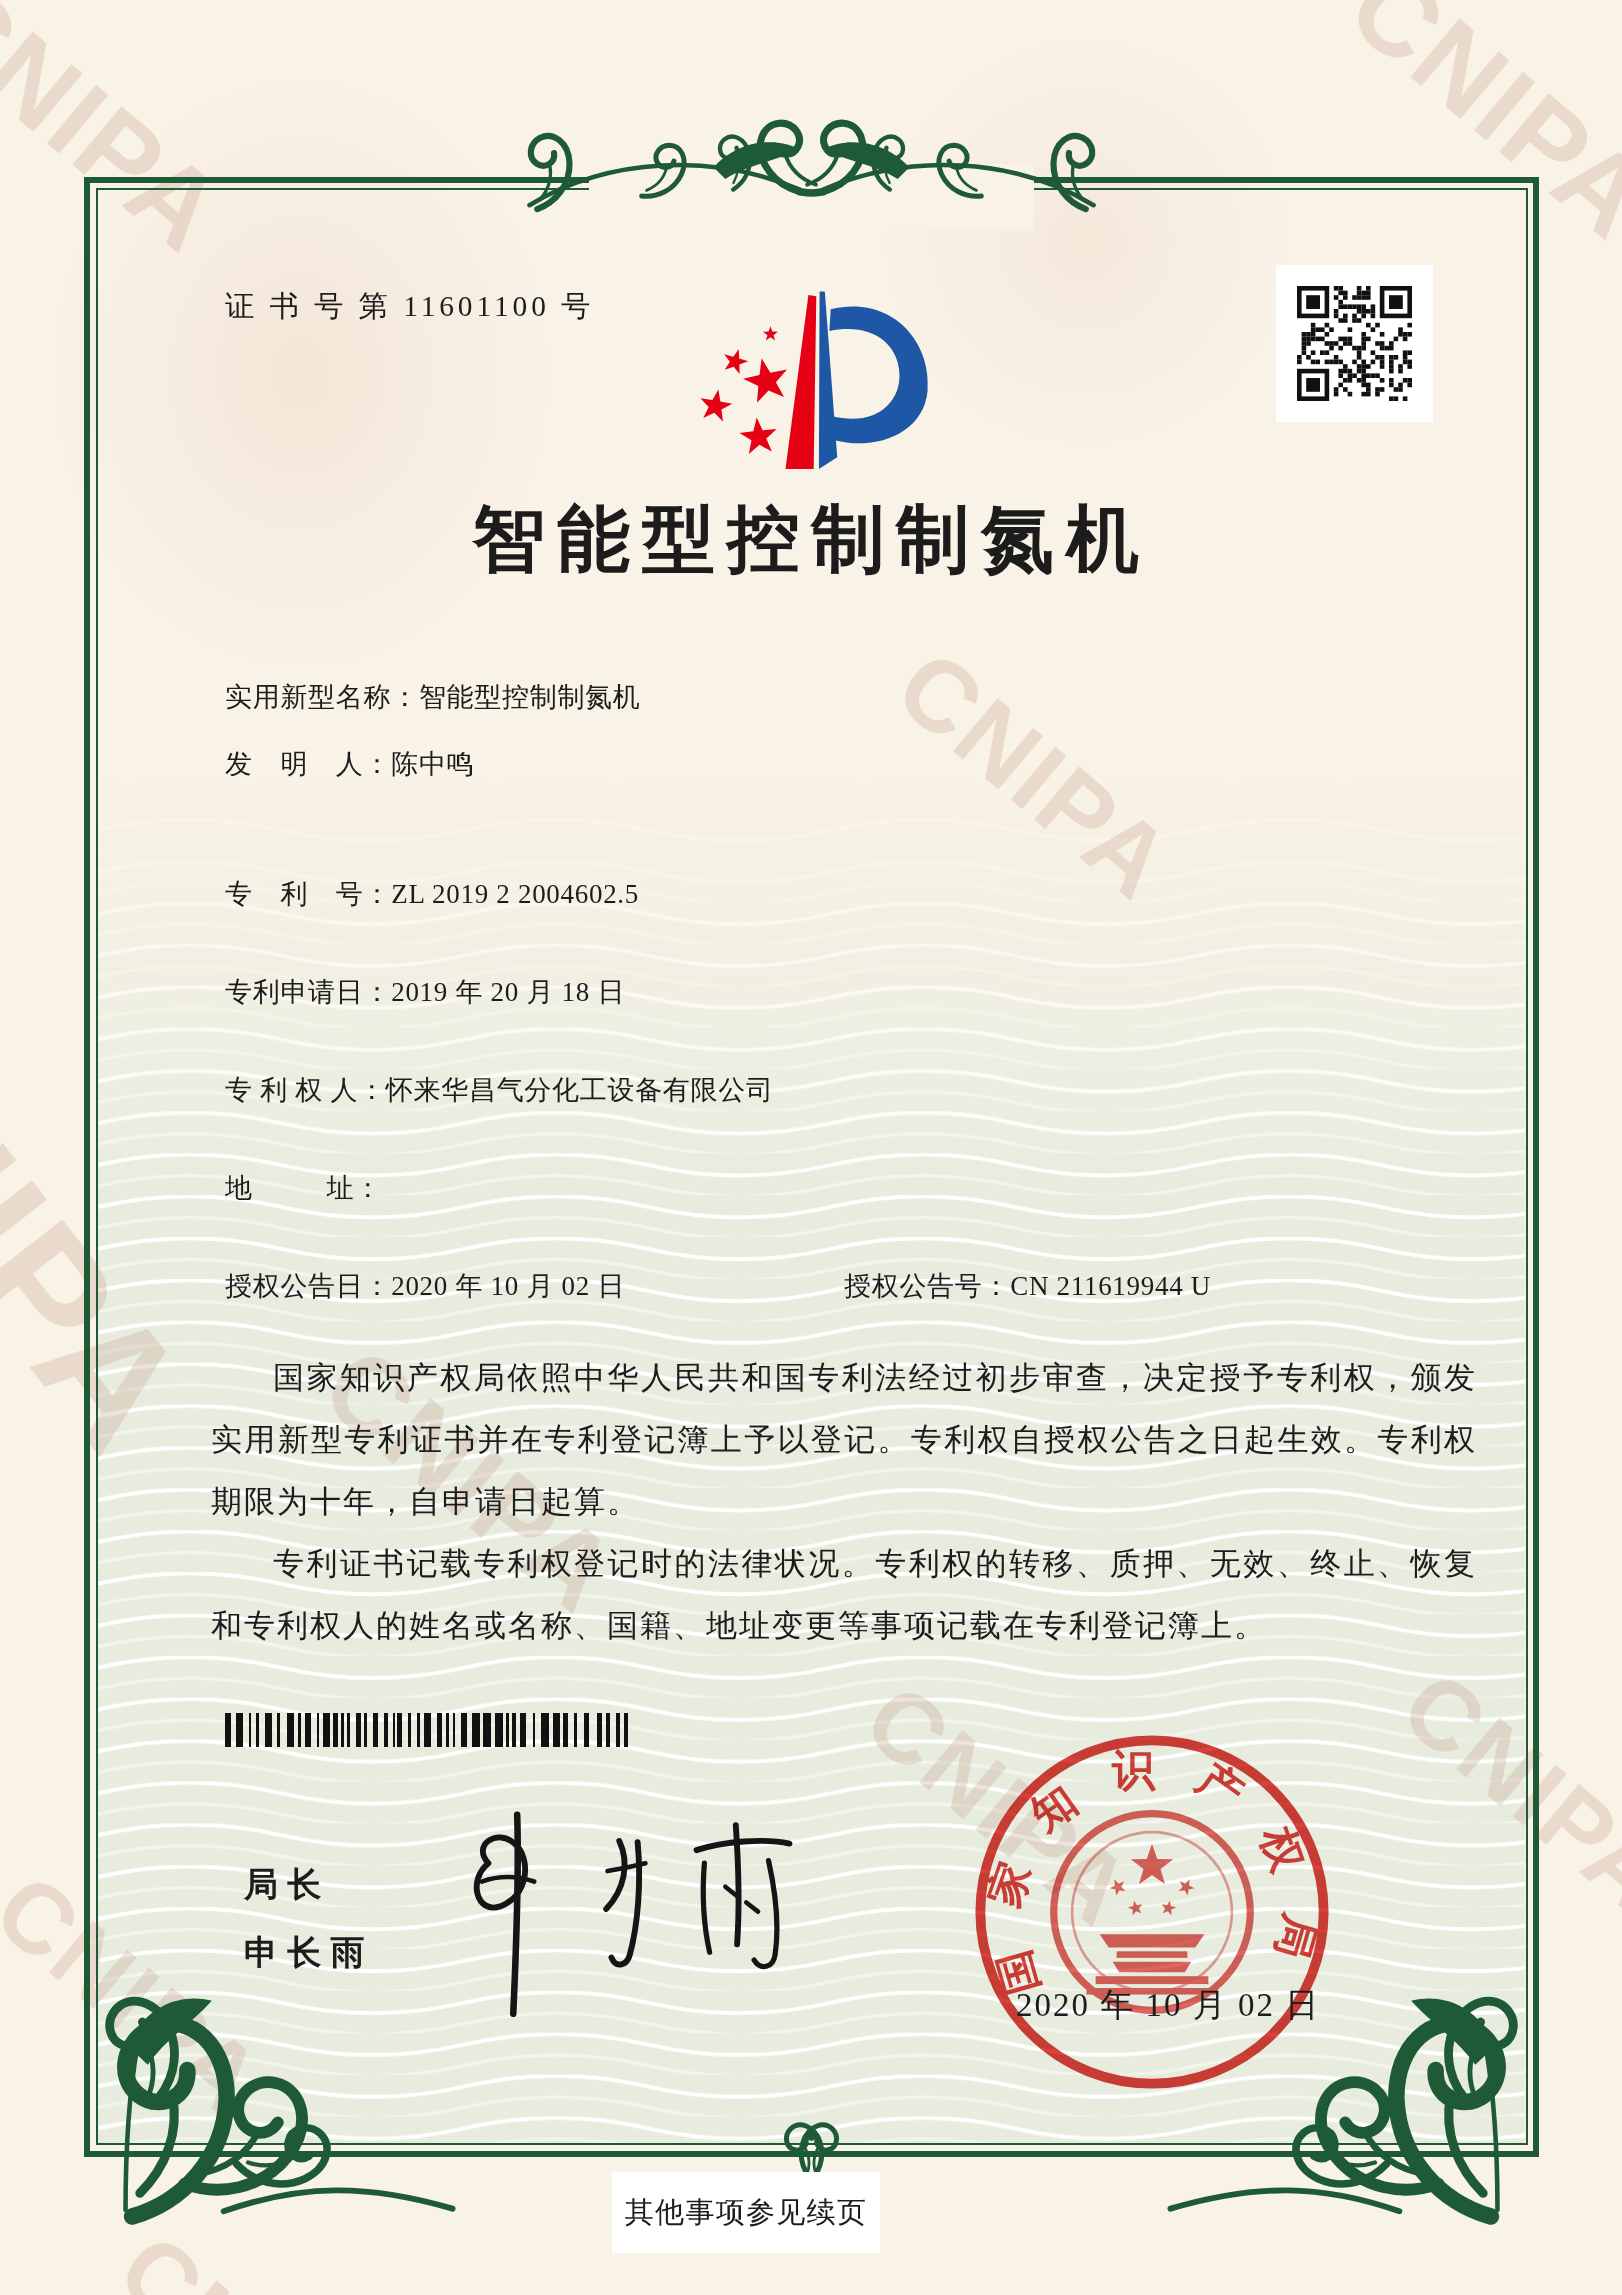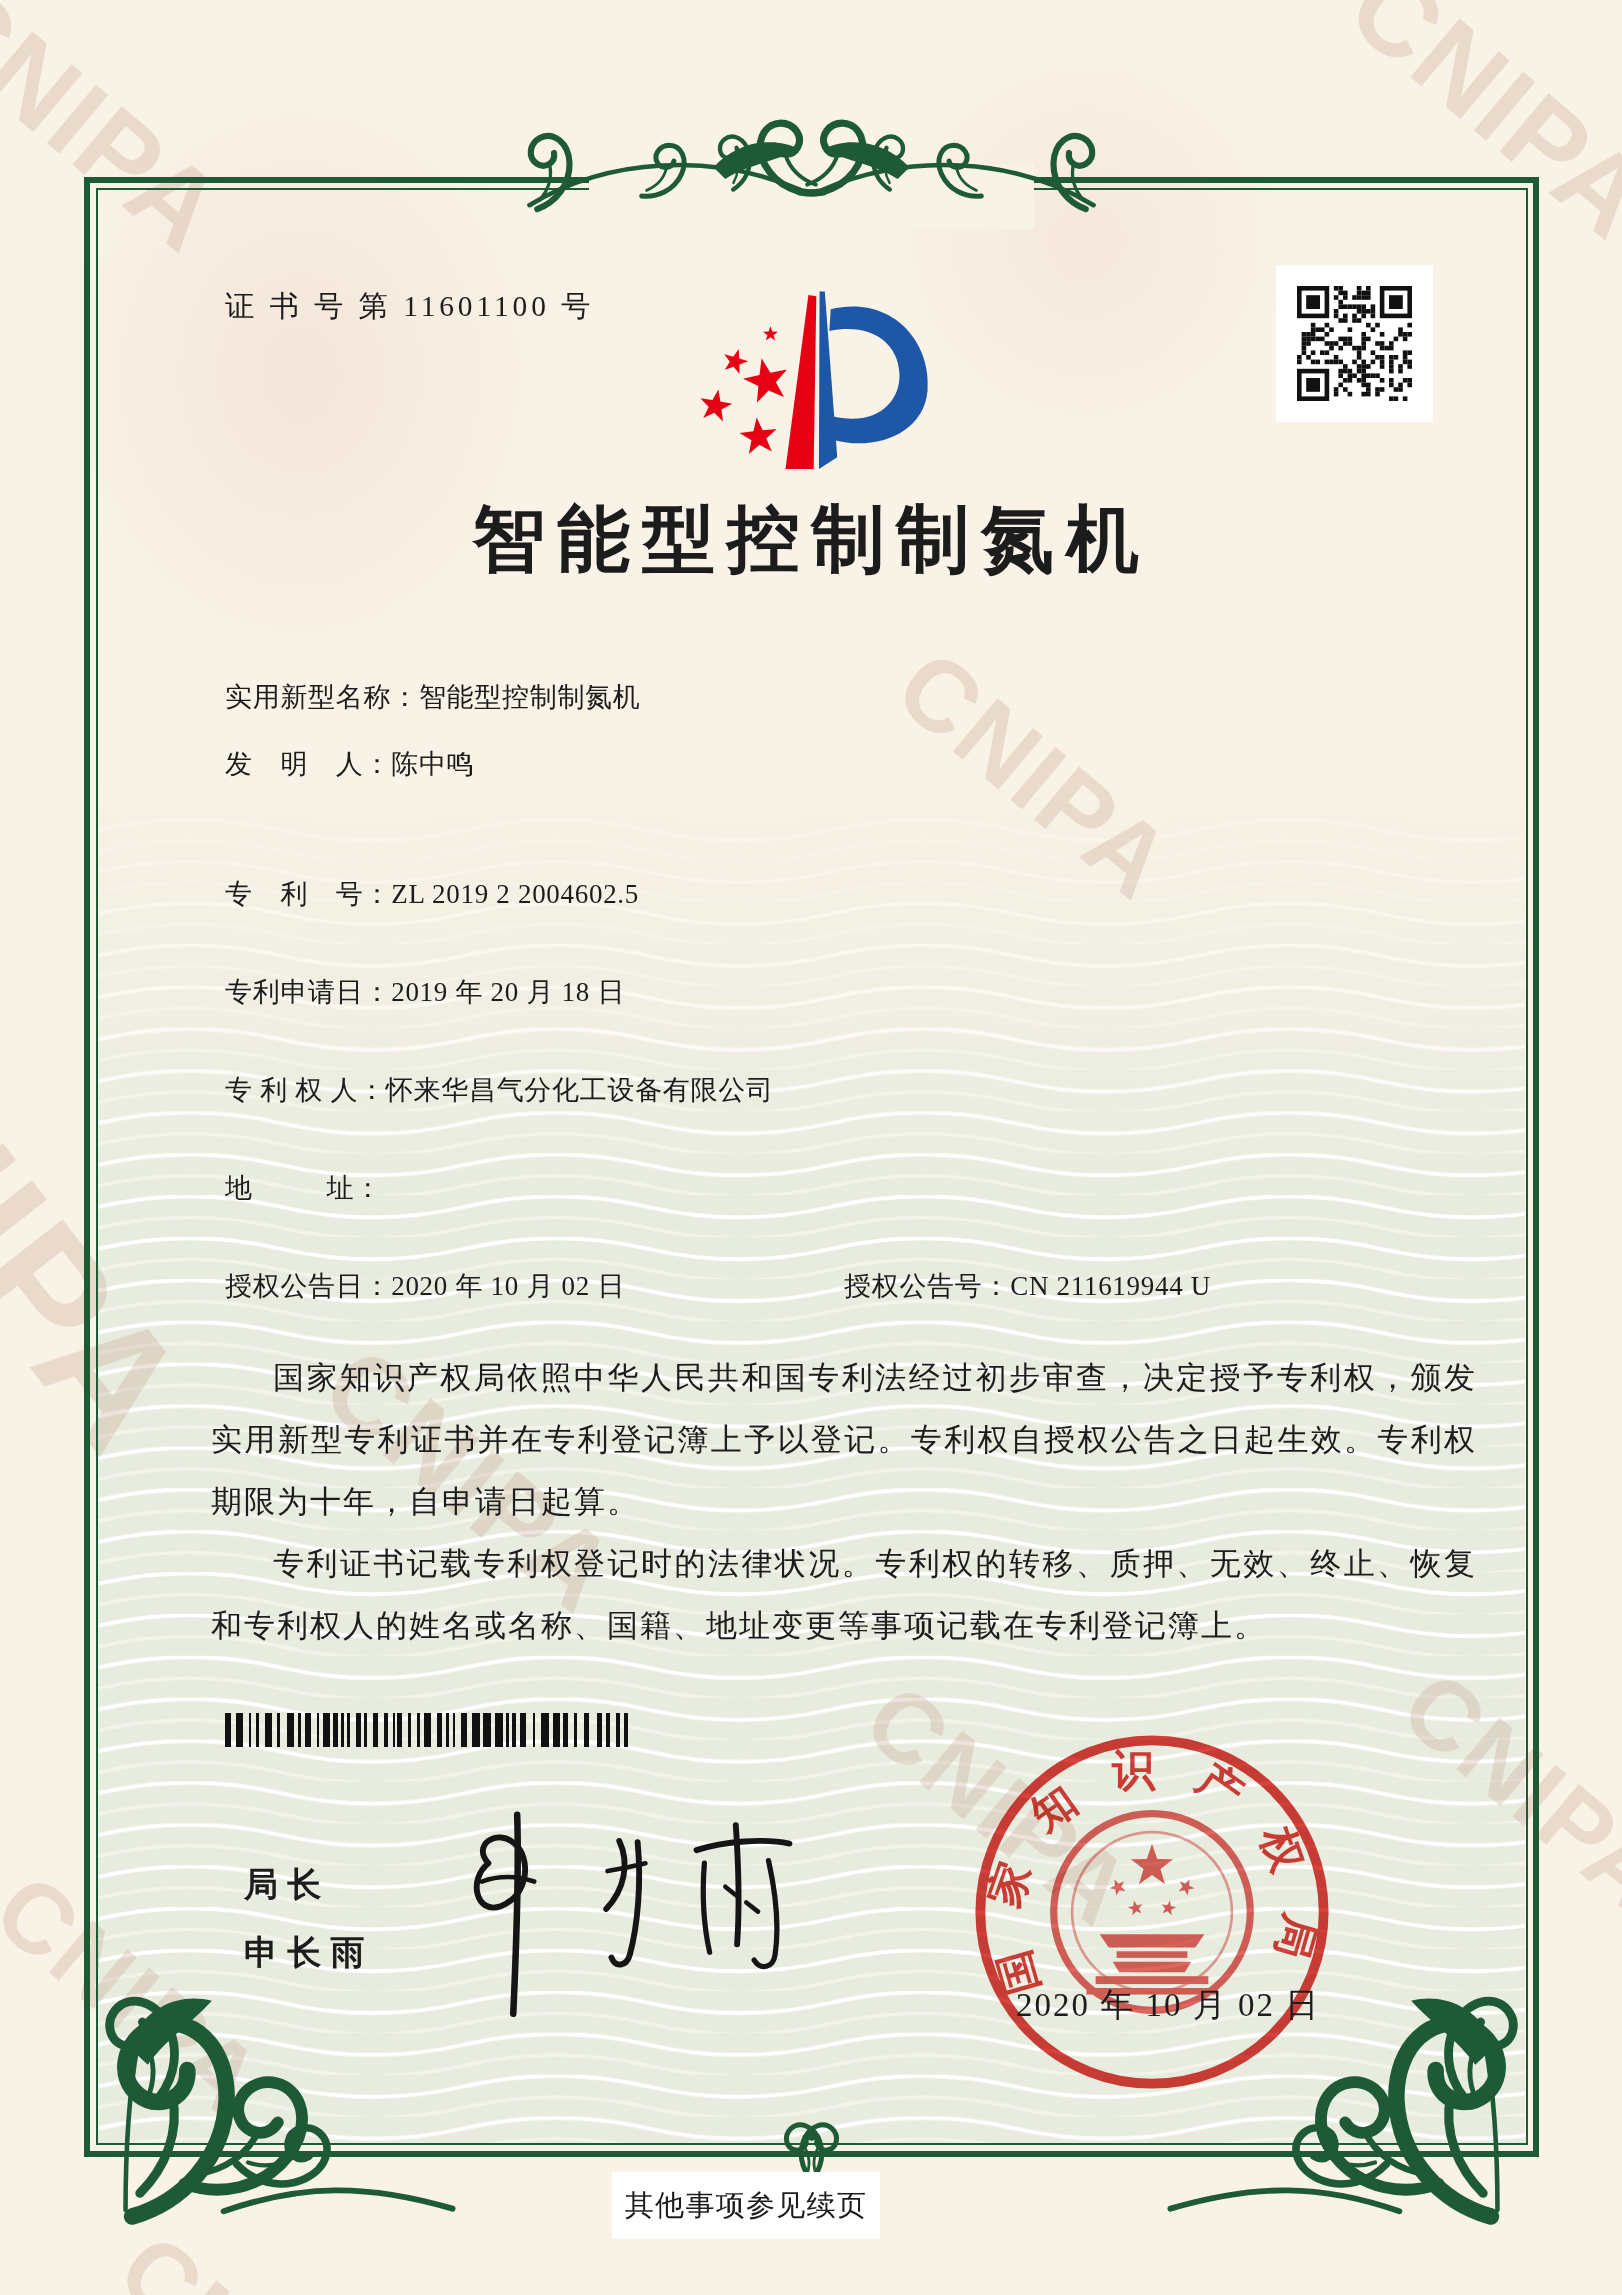--- a/index.html
+++ b/index.html
@@ -29,21 +29,21 @@
              text-align:justify;letter-spacing:2px;z-index:7;}
   #body-text p{margin:0;text-indent:2em;}
   #barcode{left:225px;top:1713px;width:402px;height:34px;z-index:7;}
   #barcode div{position:absolute;top:0;height:100%;background:#111;}
   .director{position:absolute;left:244px;font-size:34px;font-weight:bold;letter-spacing:9.2px;
             font-family:"Liberation Sans","DejaVu Sans",sans-serif;z-index:7;white-space:nowrap;}
   #signature{left:419px;top:1803px;width:432px;height:216px;z-index:8;}
   #seal{left:962px;top:1722px;width:380px;height:380px;z-index:8;mix-blend-mode:multiply;opacity:.92;}
   #seal-date{left:1016px;top:1983px;font-size:33px;letter-spacing:2px;z-index:9;white-space:nowrap;}
   #page-number{left:89px;top:2095px;width:1445px;text-align:center;font-size:27px;z-index:7;}
-  #cont-box{left:612px;top:2172px;width:268px;height:67px;background:#ffffff;z-index:7;
+  #cont-box{left:612px;top:2172px;width:268px;height:81px;background:#ffffff;z-index:7;
             display:flex;align-items:center;justify-content:center;}
   #cont-box span{font-size:29px;letter-spacing:1.3px;}
   #qr-box{left:1276px;top:265px;width:157px;height:157px;background:#ffffff;z-index:7;}
   #qr{left:1297px;top:286px;width:115px;height:115px;z-index:8;}
   #logo{left:667px;top:262px;width:275px;height:236px;z-index:7;}
 </style>
 </head>
 <body>
 
 <div id="page">

